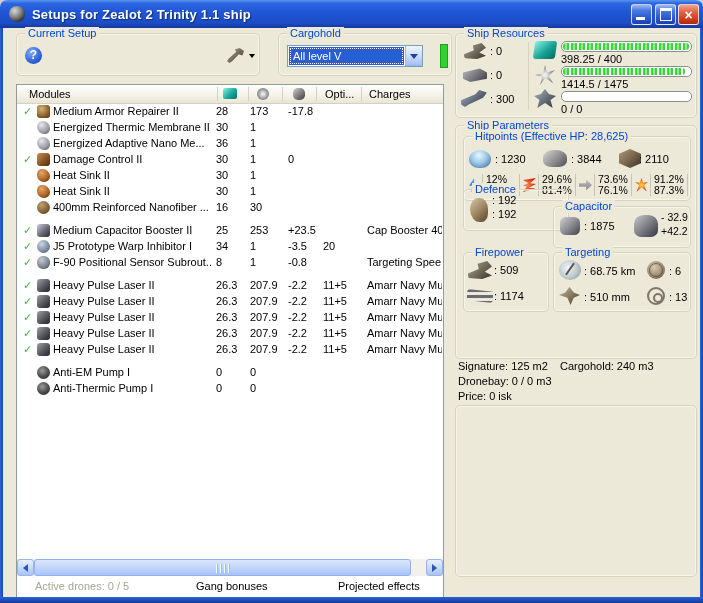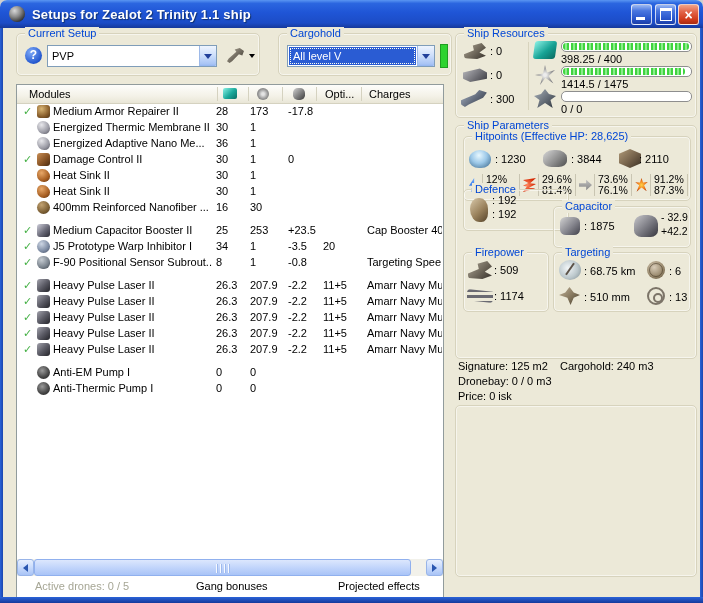--- a/index.html
+++ b/index.html
@@ -155,35 +155,29 @@
     <div class="app-orb"></div>
     <div class="title-text">Setups for Zealot 2 Trinity 1.1 ship</div>
     <div class="tb-btn tb-min" style="left:631px"></div>
     <div class="tb-btn tb-max" style="left:655px"></div>
     <div class="tb-btn tb-close" style="left:678px">×</div>
   </div>
 
   <div class="gb" style="left:16px;top:33px;width:244px;height:43px">
     <span class="gb-label">Current Setup</span>
     <div class="help-icon" style="left:8px;top:13px">?</div>
-    <div class="combo" style="left:30px;top:11px;width:170px">
-      <span class="combo-text">PVP</span>
-      <span class="combo-arrow">
-          <i></i>
-        </span>
-    </div>
     <div class="tools-btn" style="left:210px;top:14px">
       <span class="tool-glyph"></span>
       <span class="caret-down"></span>
     </div>
   </div>
 
   <div class="gb" style="left:278px;top:33px;width:174px;height:43px">
     <span class="gb-label">Cargohold</span>
-    <div class="combo" style="left:8px;top:11px;width:148px">
+    <div class="combo" style="left:8px;top:11px;width:136px">
       <span class="combo-text selected">All level V</span>
       <span class="combo-arrow">
           <i></i>
         </span>
     </div>
     <div class="green-sliver" style="left:161px;top:10px"></div>
   </div>
 
   <div class="mtable">
     <div class="mhead">

